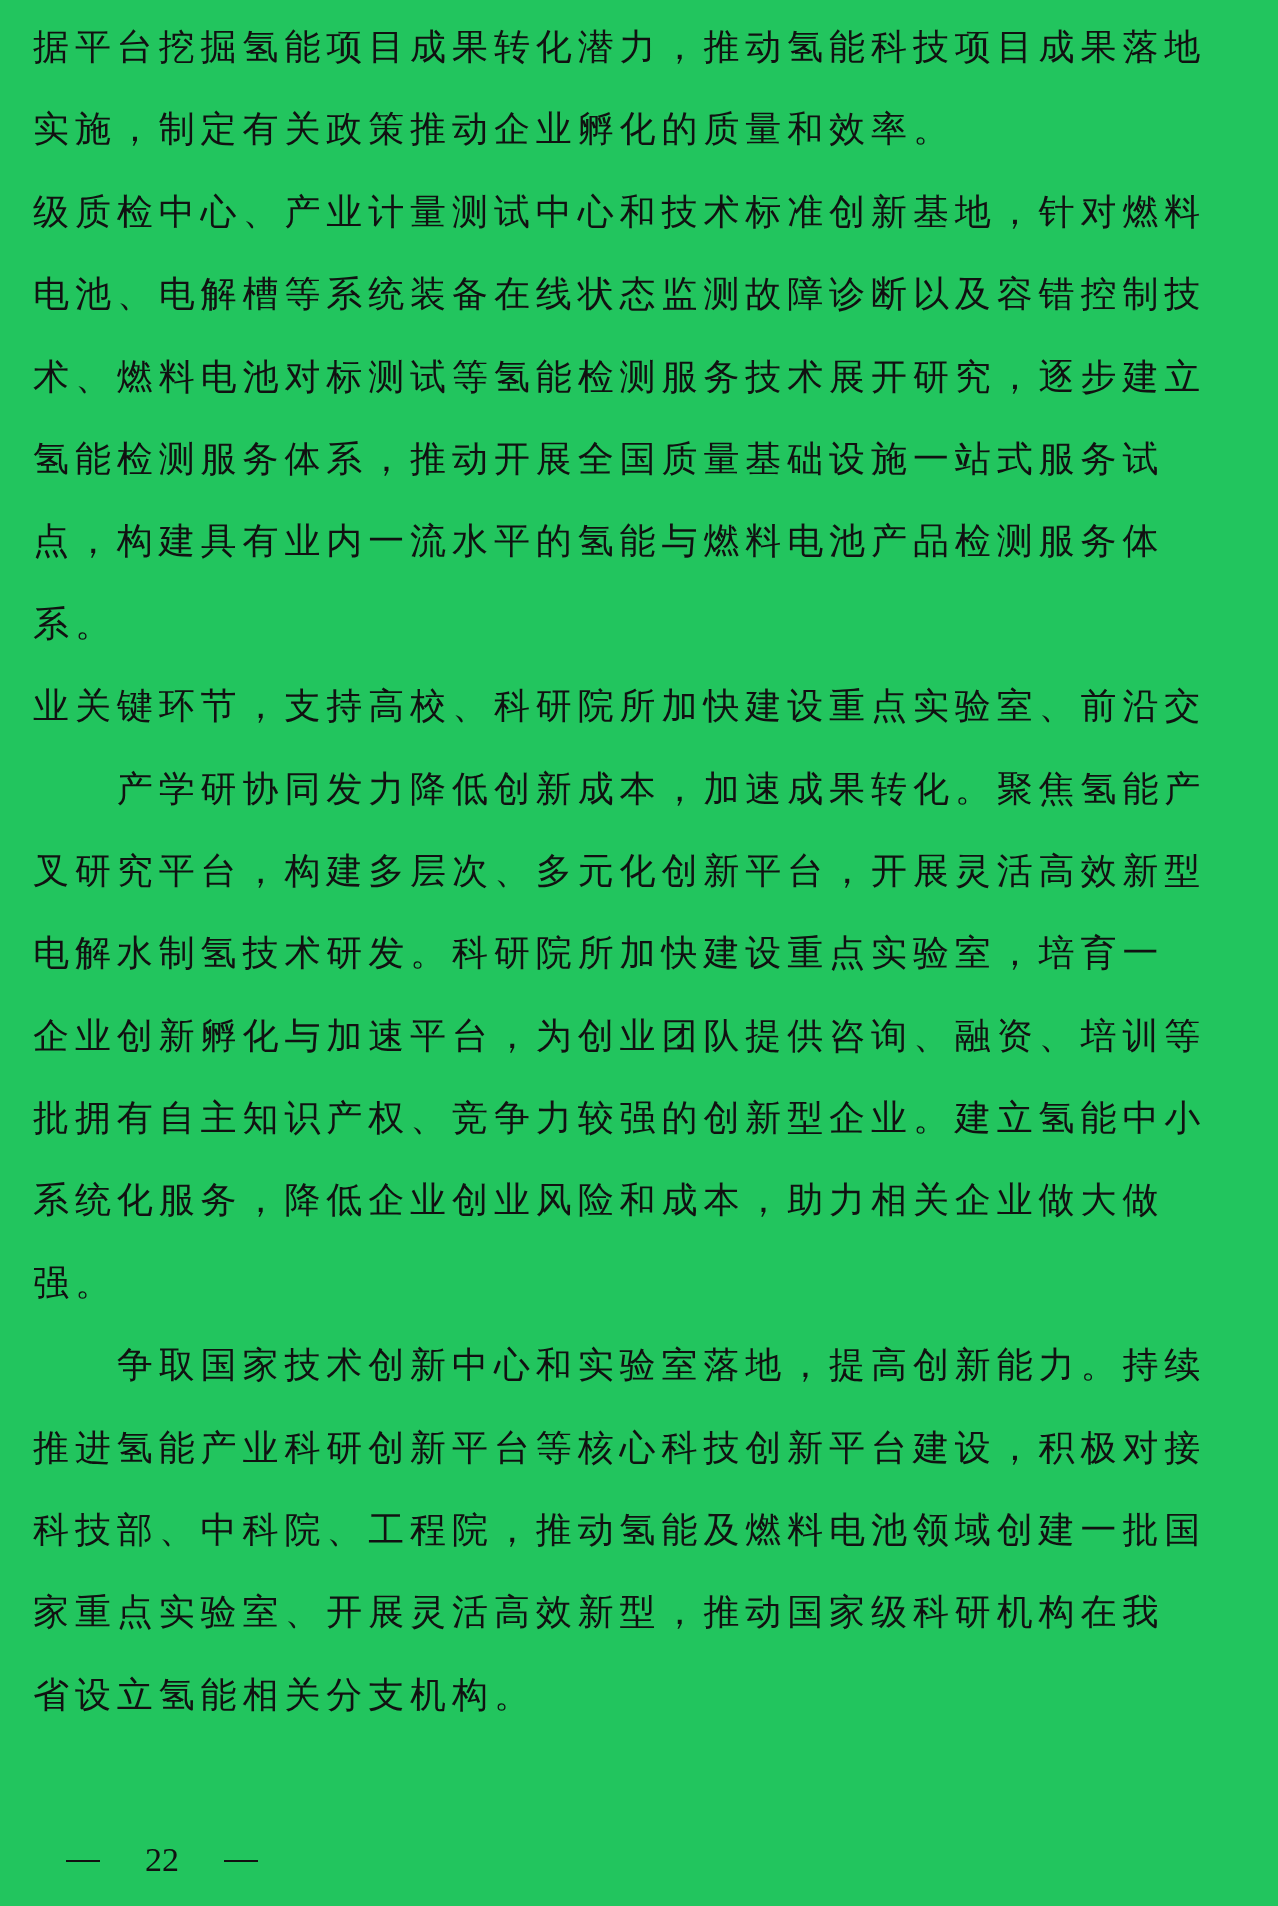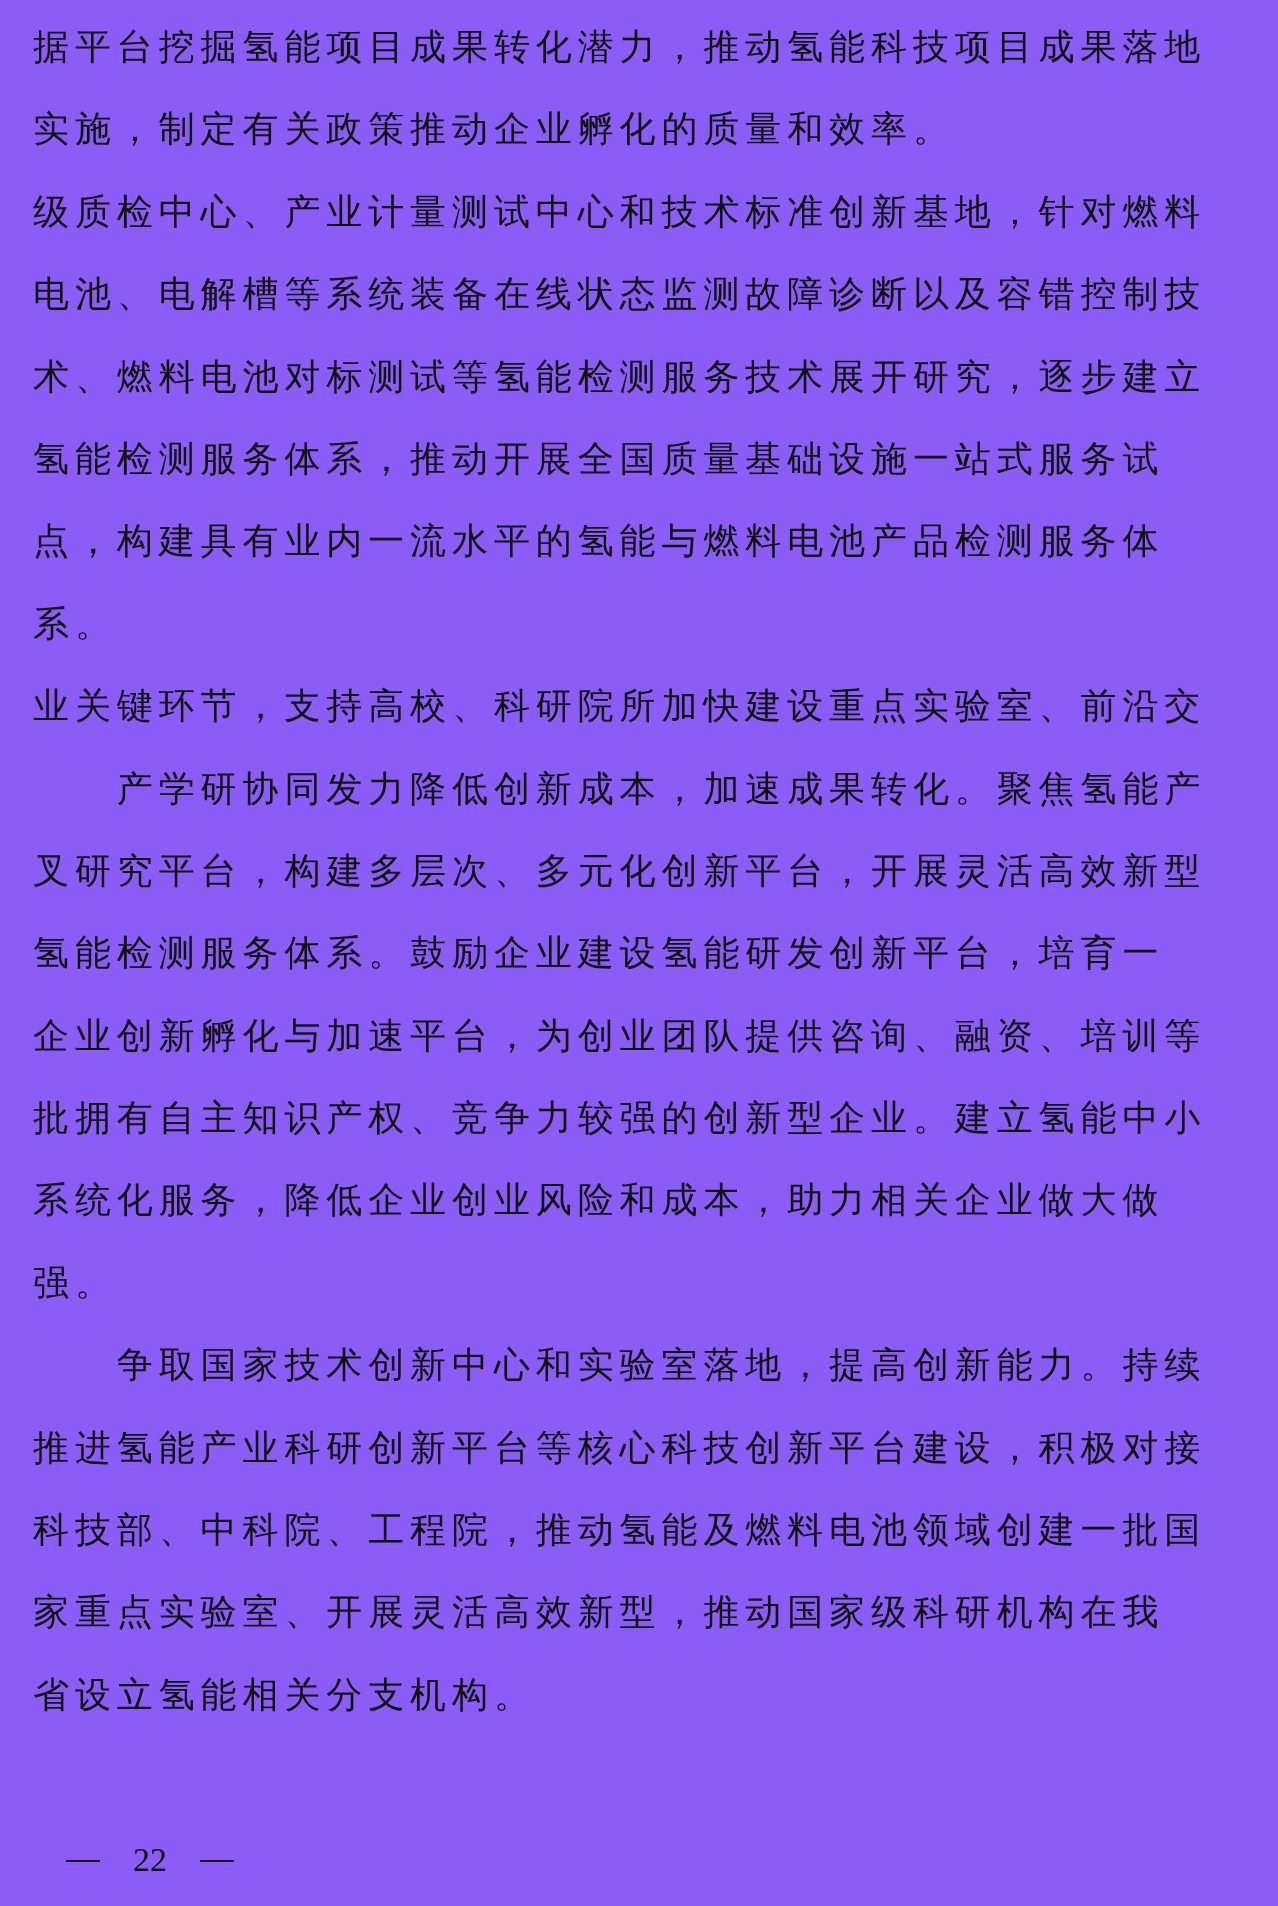--- a/index.html
+++ b/index.html
@@ -14,21 +14,21 @@
     overflow: hidden;
     font-family: "DejaVu Serif", "Liberation Serif", serif;
     color: #111111;
   }
   .page {
     position: absolute;
     left: 0;
     top: 0;
     width: 1278px;
     height: 1906px;
-    background: #8b5cf6;
+    background: #22c55e;
   }
   .text-block {
     position: absolute;
     left: 33px;
     top: 6px;
     width: 1230px;
   }
   .line {
     height: 82.4px;
     line-height: 82.4px;
@@ -55,21 +55,21 @@
     display: inline-block;
     width: 34px;
     height: 1.5px;
     background: #111111;
     vertical-align: middle;
     position: relative;
     top: -2px;
   }
   .footer .num {
     display: inline-block;
-    margin: 0 33px;
+    margin: 0 45px;
   }
 </style>
 </head>
 <body>
 
 <div class="page">
   <div class="text-block">
 
     <div class="paragraph">
       <div class="line">据平台挖掘氢能项目成果转化潜力，推动氢能科技项目成果落地</div>
@@ -82,21 +82,21 @@
       <div class="line">术、燃料电池对标测试等氢能检测服务技术展开研究，逐步建立</div>
       <div class="line">氢能检测服务体系，推动开展全国质量基础设施一站式服务试</div>
       <div class="line">点，构建具有业内一流水平的氢能与燃料电池产品检测服务体</div>
       <div class="line">系。</div>
     </div>
 
     <div class="paragraph">
       <div class="line">业关键环节，支持高校、科研院所加快建设重点实验室、前沿交</div>
       <div class="line indent">产学研协同发力降低创新成本，加速成果转化。聚焦氢能产</div>
       <div class="line">叉研究平台，构建多层次、多元化创新平台，开展灵活高效新型</div>
-      <div class="line">氢能检测服务体系。鼓励企业建设氢能研发创新平台，培育一</div>
+      <div class="line">电解水制氢技术研发。科研院所加快建设重点实验室，培育一</div>
       <div class="line">企业创新孵化与加速平台，为创业团队提供咨询、融资、培训等</div>
       <div class="line">批拥有自主知识产权、竞争力较强的创新型企业。建立氢能中小</div>
       <div class="line">系统化服务，降低企业创业风险和成本，助力相关企业做大做</div>
       <div class="line">强。</div>
     </div>
 
     <div class="paragraph">
       <div class="line indent">争取国家技术创新中心和实验室落地，提高创新能力。持续</div>
       <div class="line">推进氢能产业科研创新平台等核心科技创新平台建设，积极对接</div>
       <div class="line">科技部、中科院、工程院，推动氢能及燃料电池领域创建一批国</div>

